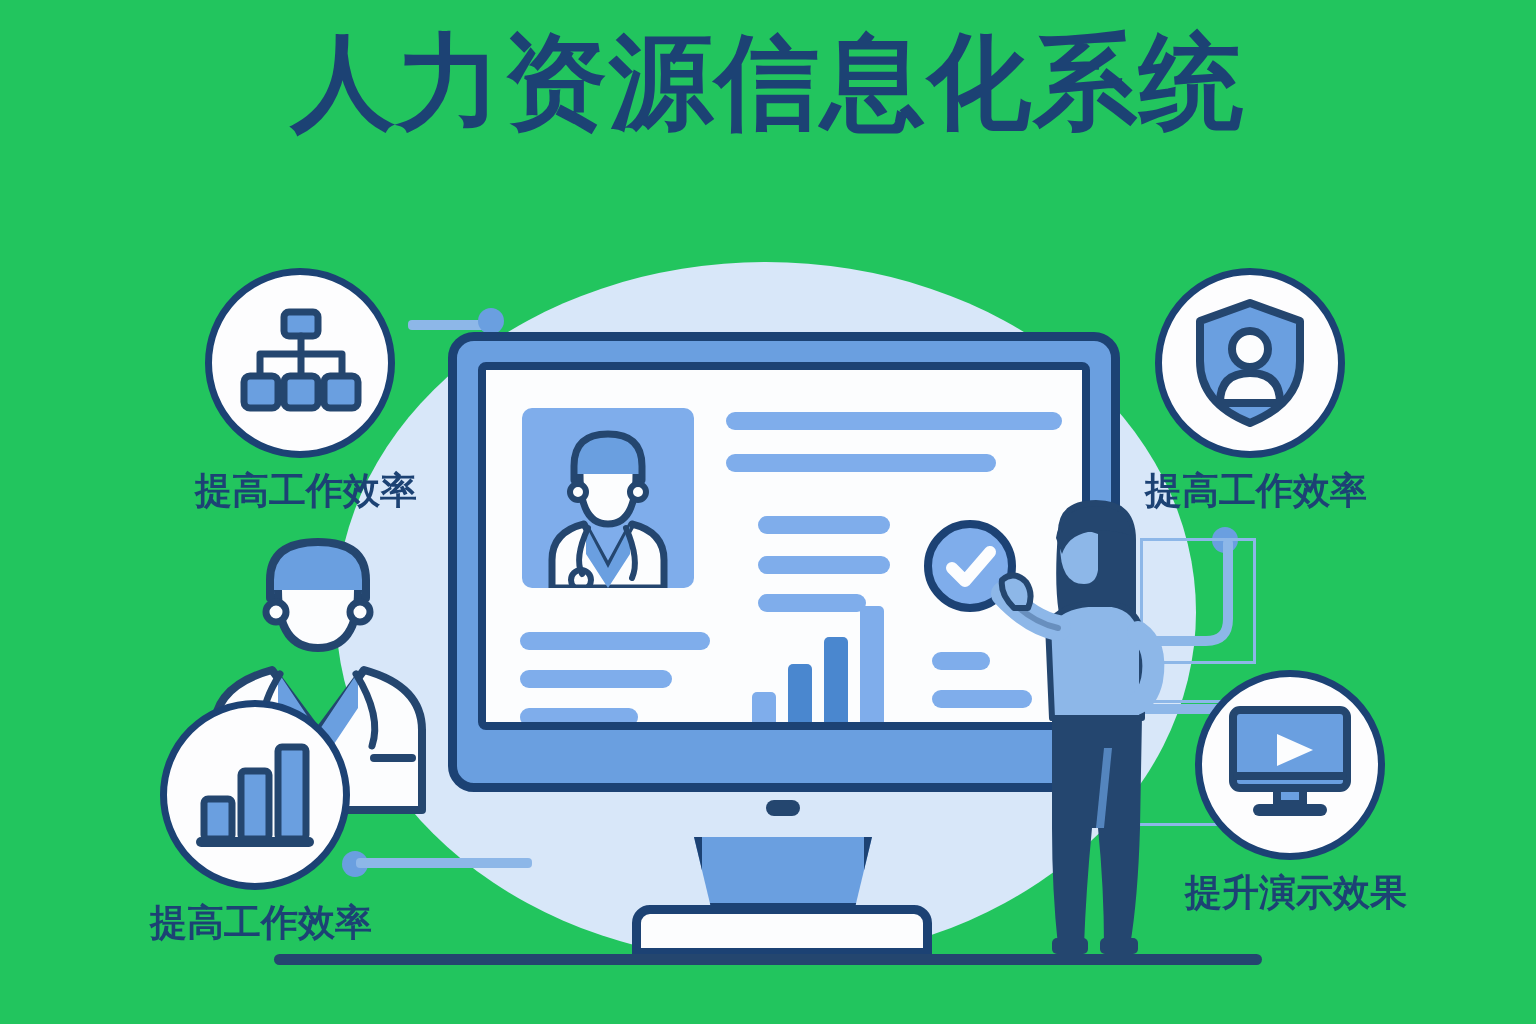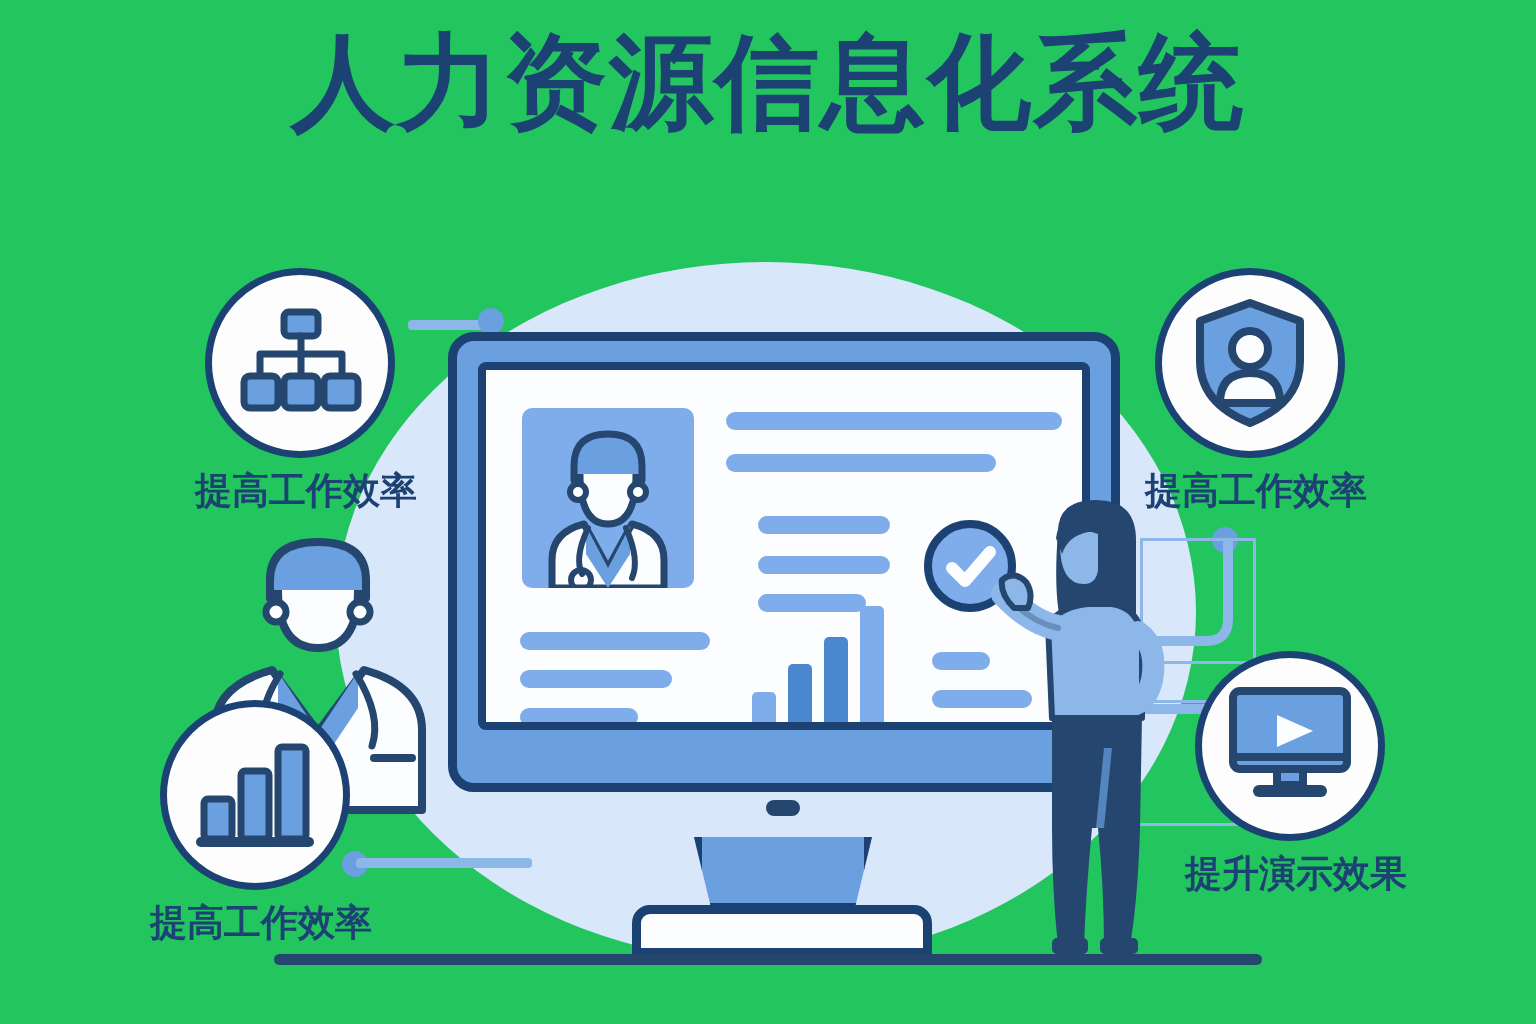--- a/index.html
+++ b/index.html
@@ -78,21 +78,21 @@
     margin-top: 8px;
     font-size: 37px;
     font-weight: bold;
     color: #1c4274;
     white-space: nowrap;
     font-family: "DejaVu Sans", "Liberation Sans", sans-serif;
   }
   #feature-0 { left: 195px; top: 268px; }
   #feature-1 { left: 1145px; top: 268px; }
   #feature-2 { left: 150px; top: 700px; }
-  #feature-3 { left: 1185px; top: 651px; text-align: center; }
+  #feature-3 { left: 1185px; top: 670px; text-align: center; }
 
   
   .conn-line {
     position: absolute;
     background: #8db7e8;
     border-radius: 4px;
   }
   .conn-dot {
     position: absolute;
     width: 26px;

